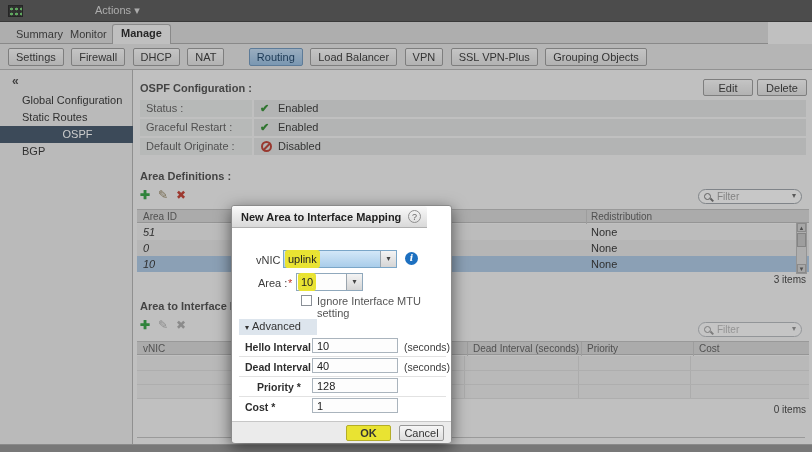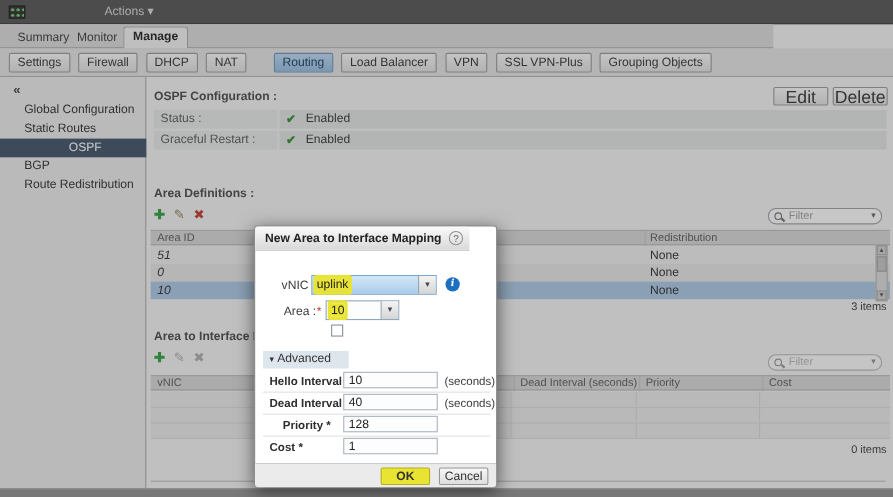--- a/index.html
+++ b/index.html
@@ -11,21 +11,21 @@
   .titlebar { position:absolute; left:0; top:0; width:812px; height:22px; background:#545454;
     border-bottom:1px solid #3a3a3a; }
   .edge-icon { position:absolute; left:8px; top:5px; width:15px; height:12px; background:#2f2f2f;
     border:1px solid #1f1f1f;
     background-image:radial-gradient(circle at 2.5px 3px, #6fcf6f 1.3px, transparent 1.6px);
     background-size:5px 5px; }
   .app-title { position:absolute; left:28px; top:4px; font-size:16px; font-weight:bold; color:#eeeeee;margin-top:48px; }
   .actions-menu { position:absolute; left:95px; top:4px; font-size:11px; color:#d6d6d6; cursor:pointer; }
 
   
-  .tabbar { position:absolute; left:0; top:22px; width:703px; height:22px; background:#d8d8d8;
+  .tabbar { position:absolute; left:0; top:22px; width:768px; height:22px; background:#d8d8d8;
     border-bottom:1px solid #a6a6a6; }
   .tab { position:absolute; top:4px; height:18px; font-size:11px; color:#3a3a3a; padding:2px 8px; }
   .tab.t0 { left:8px; }
   .tab.t1 { left:62px; }
   .tab.active { left:112px; top:2px; height:20px; background:#efefef; border:1px solid #a6a6a6;
     border-bottom:none; border-radius:3px 3px 0 0; font-weight:bold; color:#1f1f1f; }
 
   
   .subtabbar { position:absolute; left:0; top:44px; width:812px; height:26px; background:#e2e2e2;
     border-bottom:1px solid #b3b3b3; }
@@ -41,21 +41,21 @@
     border-right:1px solid #b0b0b0; }
   .collapse { position:absolute; left:12px; top:4px; font-size:12px; font-weight:bold; color:#444; cursor:pointer; }
   .side-item { position:absolute; left:0; width:133px; height:17px; font-size:11px; color:#2e2e2e;
     padding:2px 0 0 22px; cursor:pointer; }
   .side-item.selected { background:#3e5266; color:#ffffff;text-align:center; }
 
   
   .main { position:absolute; left:134px; top:70px; width:678px; height:382px; background:#f0f0f0; }
   .sec-heading { position:absolute; font-size:11px; font-weight:bold; color:#4a4a4a; }
 
-  .panel-btn { position:absolute; width:50px; height:17px; font-size:16px; padding:1px 0; }
+  .panel-btn { position:absolute; width:50px; height:17px; font-size:11px; padding:1px 0; }
 
   
   .status-row { position:absolute; left:6px; width:666px; height:17px; }
   .status-label { position:absolute; left:0; top:0; width:112px; height:17px; background:#e5e7e6;
     font-size:11px; color:#5a5a5a; padding:2px 0 0 6px; }
   .status-value { position:absolute; left:114px; top:0; width:552px; height:17px; background:#dfe1e0;
     font-size:11px; color:#333; padding:2px 0 0 24px; }
   .check-icon { position:absolute; left:6px; top:2px; color:#2f8c2f; font-size:11px; font-weight:bold; }
   .prohibit-icon { position:absolute; left:7px; top:3px; width:11px; height:11px;
     border:2px solid #bb3a2e; border-radius:50%; }
@@ -185,41 +185,47 @@
       <span class="btn subtab">Grouping Objects</span>
     </div>
   </div>
 
   <div class="sidebar">
     <span class="collapse">«</span>
     <div class="side-item" style="top:22px;">Global Configuration</div>
     <div class="side-item" style="top:39px;">Static Routes</div>
     <div class="side-item selected" style="top:56px;">OSPF</div>
     <div class="side-item" style="top:73px;">BGP</div>
-    <div class="side-item" style="top:90px;">Route Redistribution</div>
   </div>
 
   <div class="main">
 
     <div class="sec-heading" style="left:6px; top:12px;">OSPF Configuration :</div>
     <button class="btn panel-btn" style="left:569px; top:9px;">Edit</button>
     <button class="btn panel-btn" style="left:623px; top:9px;">Delete</button>
 
     <div class="status-row" style="top:30px;">
       <div class="status-label">Status :</div>
       <div class="status-value">
         <span class="check-icon">✔</span>
         <span>Enabled</span>
       </div>
     </div>
     <div class="status-row" style="top:49px;">
       <div class="status-label">Graceful Restart :</div>
       <div class="status-value">
         <span class="check-icon">✔</span>
         <span>Enabled</span>
+      </div>
+    </div>
+    <div class="status-row" style="top:68px;">
+      <div class="status-label">Default Originate :</div>
+      <div class="status-value">
+        <span class="prohibit-icon"></span>
+        <span>Disabled</span>
       </div>
     </div>
 
     <div class="sec-heading" style="left:6px; top:100px;">Area Definitions :</div>
     <span class="tool-icon plus-icon" style="left:6px; top:118px;">✚</span>
     <span class="tool-icon pencil-icon" style="left:24px; top:118px;">✎</span>
     <span class="tool-icon x-icon" style="left:42px; top:118px;">✖</span>
     <div class="filterbox" style="left:564px; top:119px;">
       <span class="mag-icon"></span>
       <span class="ftext">Filter</span>
@@ -300,20 +306,21 @@
   <span class="info-icon" style="left:173px; top:46px;">i</span>
 
   <span class="dlg-label" style="left:26px; top:71px;">Area :</span>
   <span class="req-star" style="position:absolute; left:56px; top:71px;">*</span>
   <div class="combo" style="left:64px; top:67px; width:67px;">
     <span class="combo-text"><span class="hl">10</span></span>
     <span class="combo-arrow">▾</span>
   </div>
 
   <span class="checkbox" style="left:69px; top:89px;"></span>
+  <span class="cb-label" style="left:85px; top:89px;">Ignore Interface MTU setting</span>
 
   <div class="adv-header">
     <span class="adv-caret">▾</span><span>Advanced</span>
   </div>
 
   <span class="adv-row-label" style="top:135px;">Hello Interval *</span>
   <div class="adv-input" style="top:132px;">10</div>
   <span class="adv-note" style="top:135px;">(seconds)</span>
   <div class="adv-sep" style="top:150px;"></div>
 

